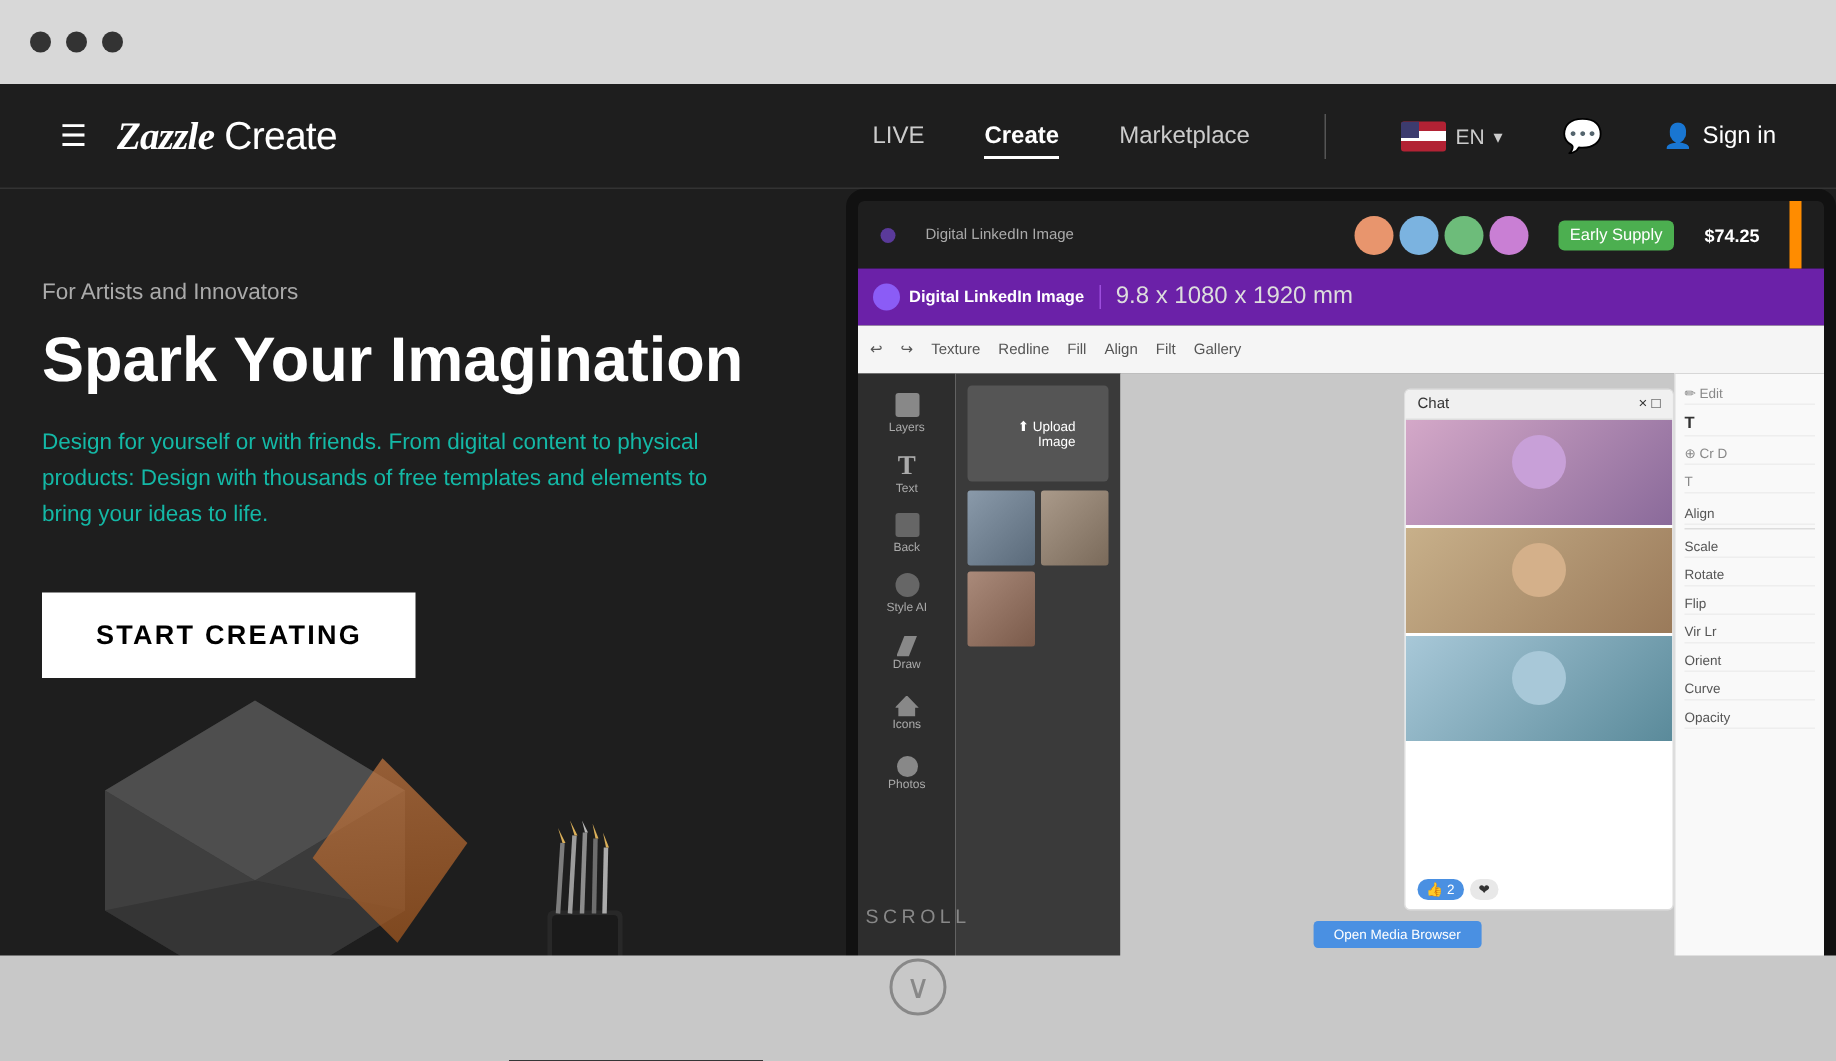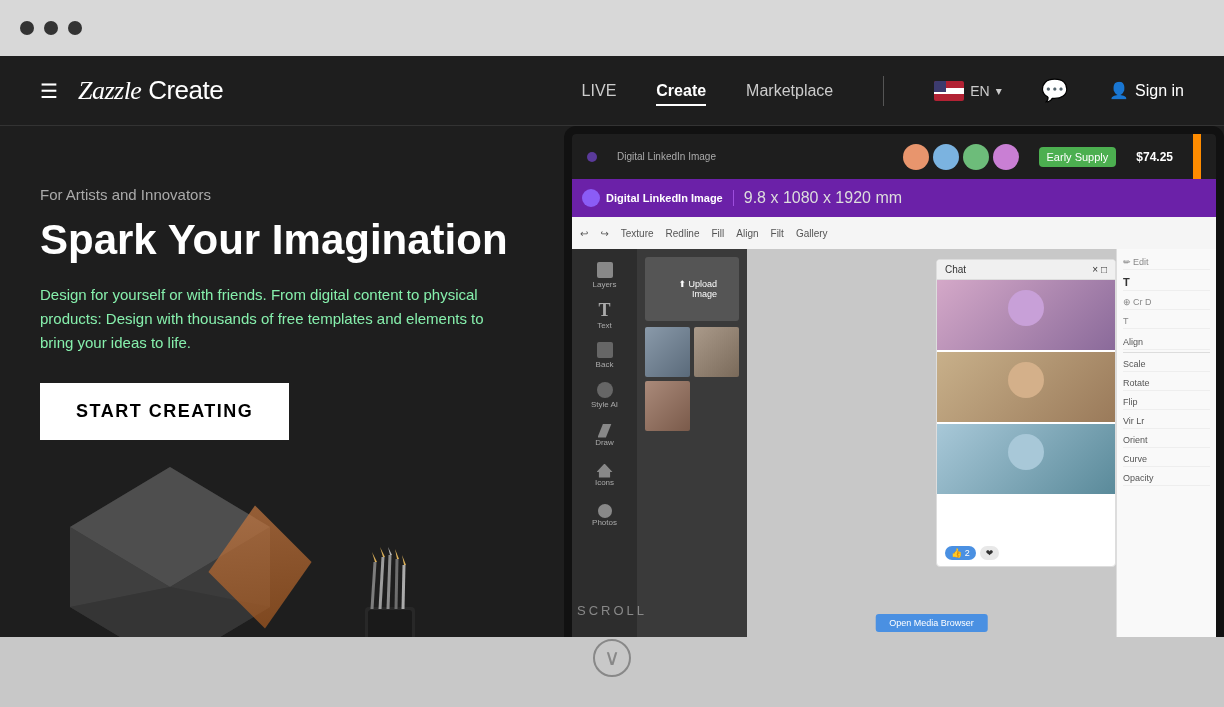--- a/index.html
+++ b/index.html
@@ -56,21 +56,21 @@
       margin-right: 20px;
     }
     .logo {
       font-size: 26px;
       color: #fff;
       font-weight: 300;
       letter-spacing: -0.5px;
     }
     .logo em {
       font-style: italic;
-      font-weight: 400;
+      font-weight: 700;
       font-family: Georgia, serif;
     }
     .logo span {
       font-weight: 300;
     }
     .nav-links {
       display: flex;
       align-items: center;
       gap: 40px;
       margin-left: auto;
@@ -149,41 +149,41 @@
       position: relative;
       width: 100%;
       height: 581px;
       overflow: hidden;
     }
 
     
     .hero-content {
       position: absolute;
       top: 60px;
-      left: 40px;
+      left: 28px;
       max-width: 560px;
       z-index: 5;
     }
     .hero-subtitle {
       color: #aaa;
       font-size: 15px;
       margin-bottom: 14px;
     }
     .hero-title {
       color: #fff;
       font-size: 42px;
       font-weight: 700;
       line-height: 1.1;
       margin-bottom: 20px;
     }
     .hero-description {
-      color: #86efac;
+      color: #14b8a6;
       font-size: 15px;
       line-height: 1.6;
-      margin-bottom: 28px;
+      margin-bottom: 40px;
       max-width: 480px;
     }
     .cta-button {
       display: inline-block;
       background: #fff;
       color: #000;
       font-size: 18px;
       font-weight: 700;
       letter-spacing: 1.5px;
       padding: 18px 36px;
@@ -421,21 +421,21 @@
       line-height: 1;
       text-shadow: 2px 2px 4px rgba(0,0,0,0.5);
     }
 
     
     .chat-panel {
       position: absolute;
       top: 10px;
       right: 0;
       width: 180px;
-      height: 308px;
+      height: 348px;
       background: #fff;
       border: 1px solid #ddd;
       border-radius: 4px;
       overflow: hidden;
     }
     .chat-header {
       background: #f0f0f0;
       padding: 4px 8px;
       font-size: 10px;
       color: #333;

